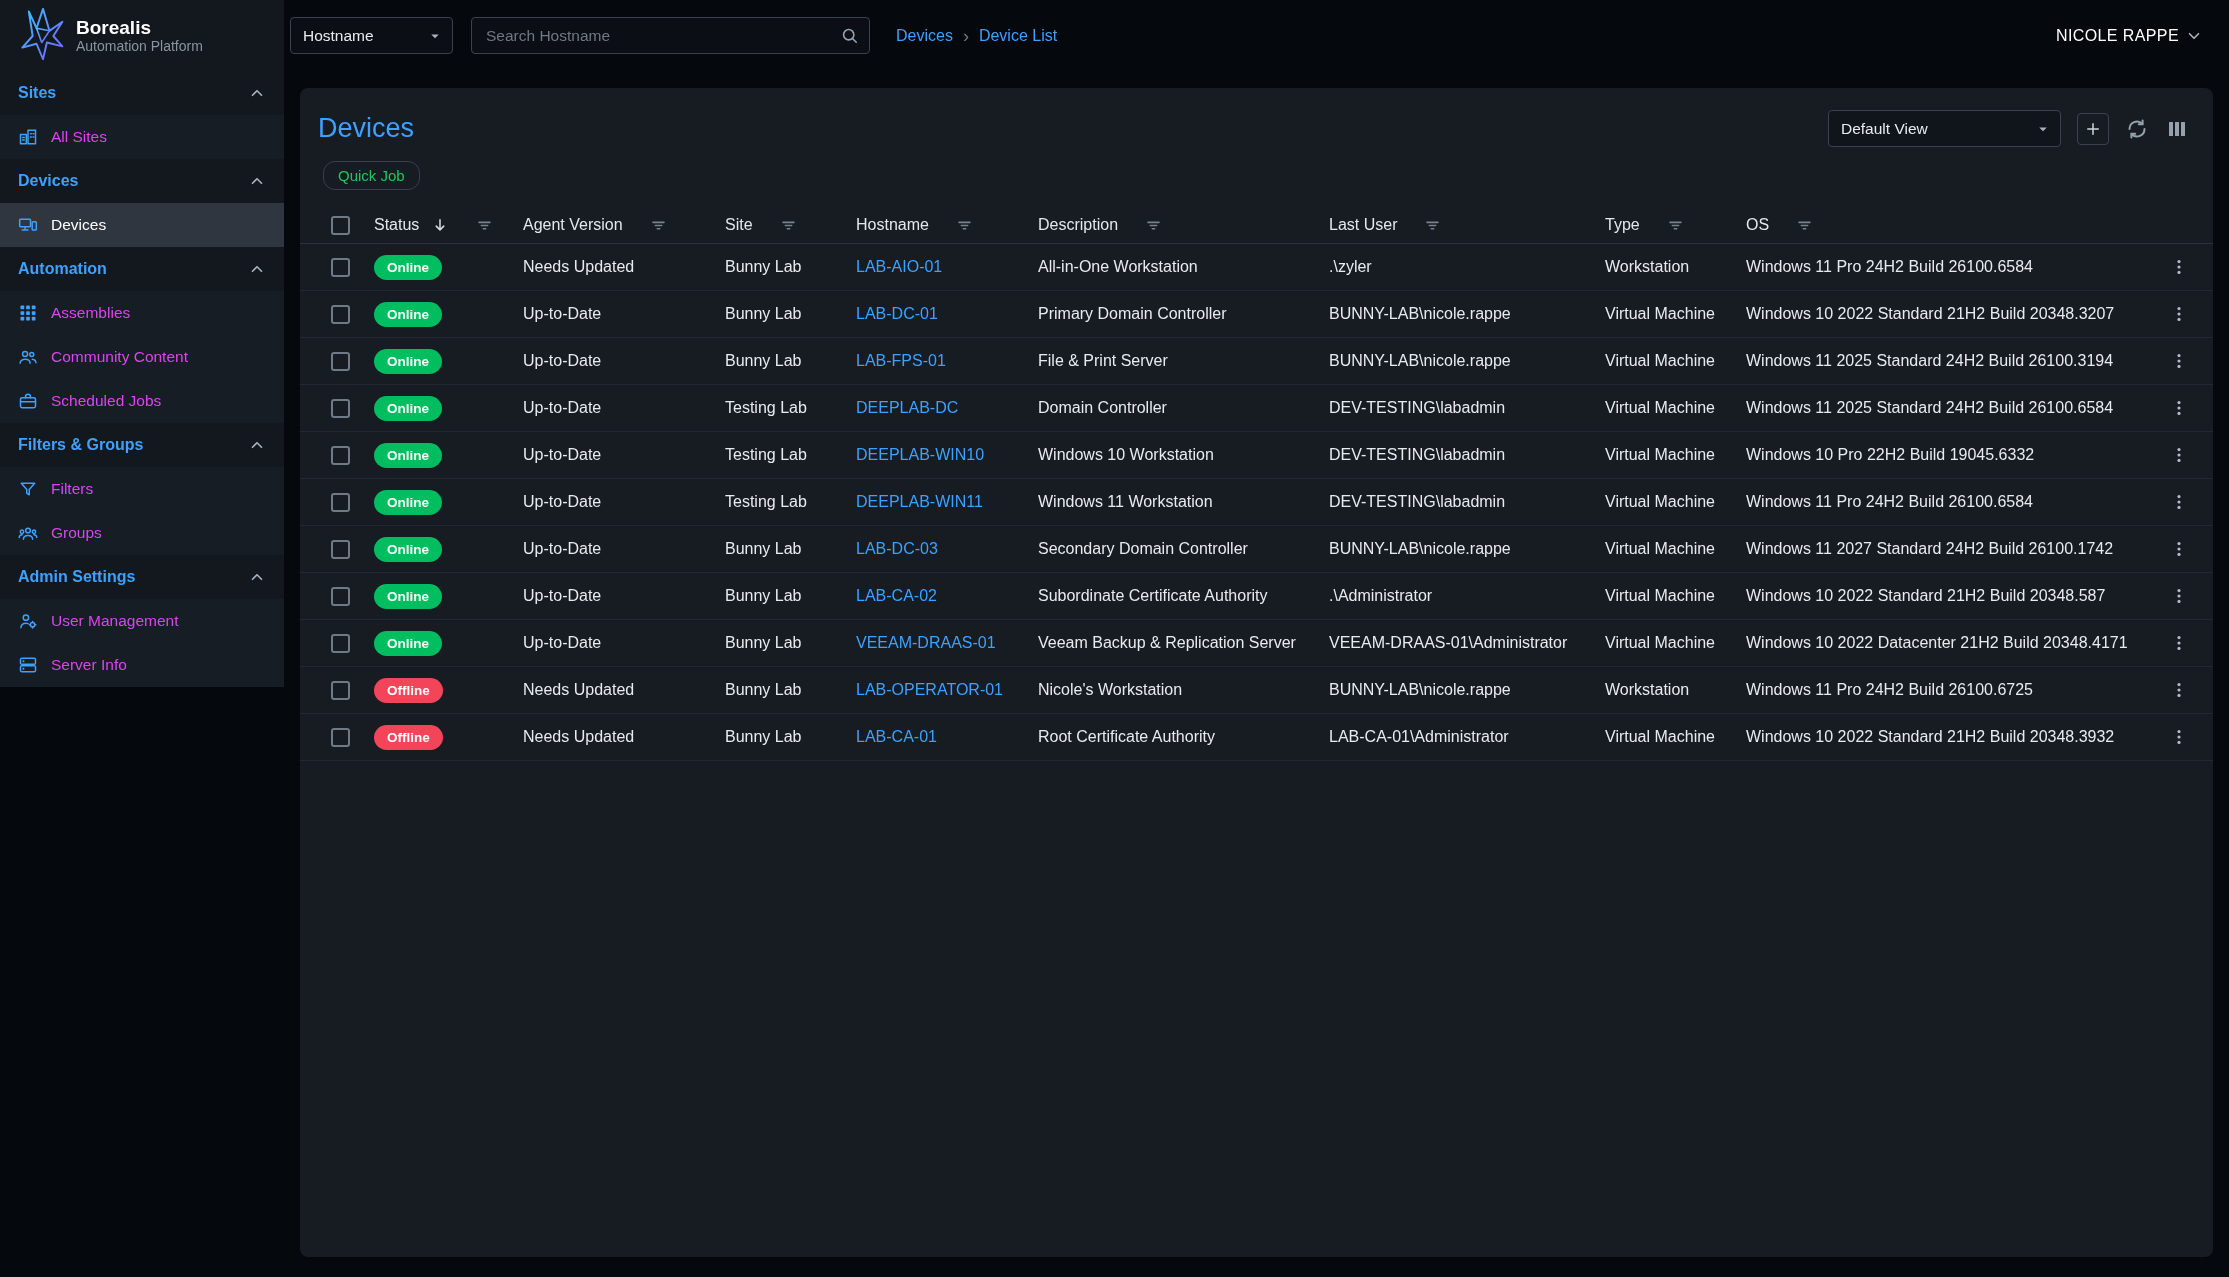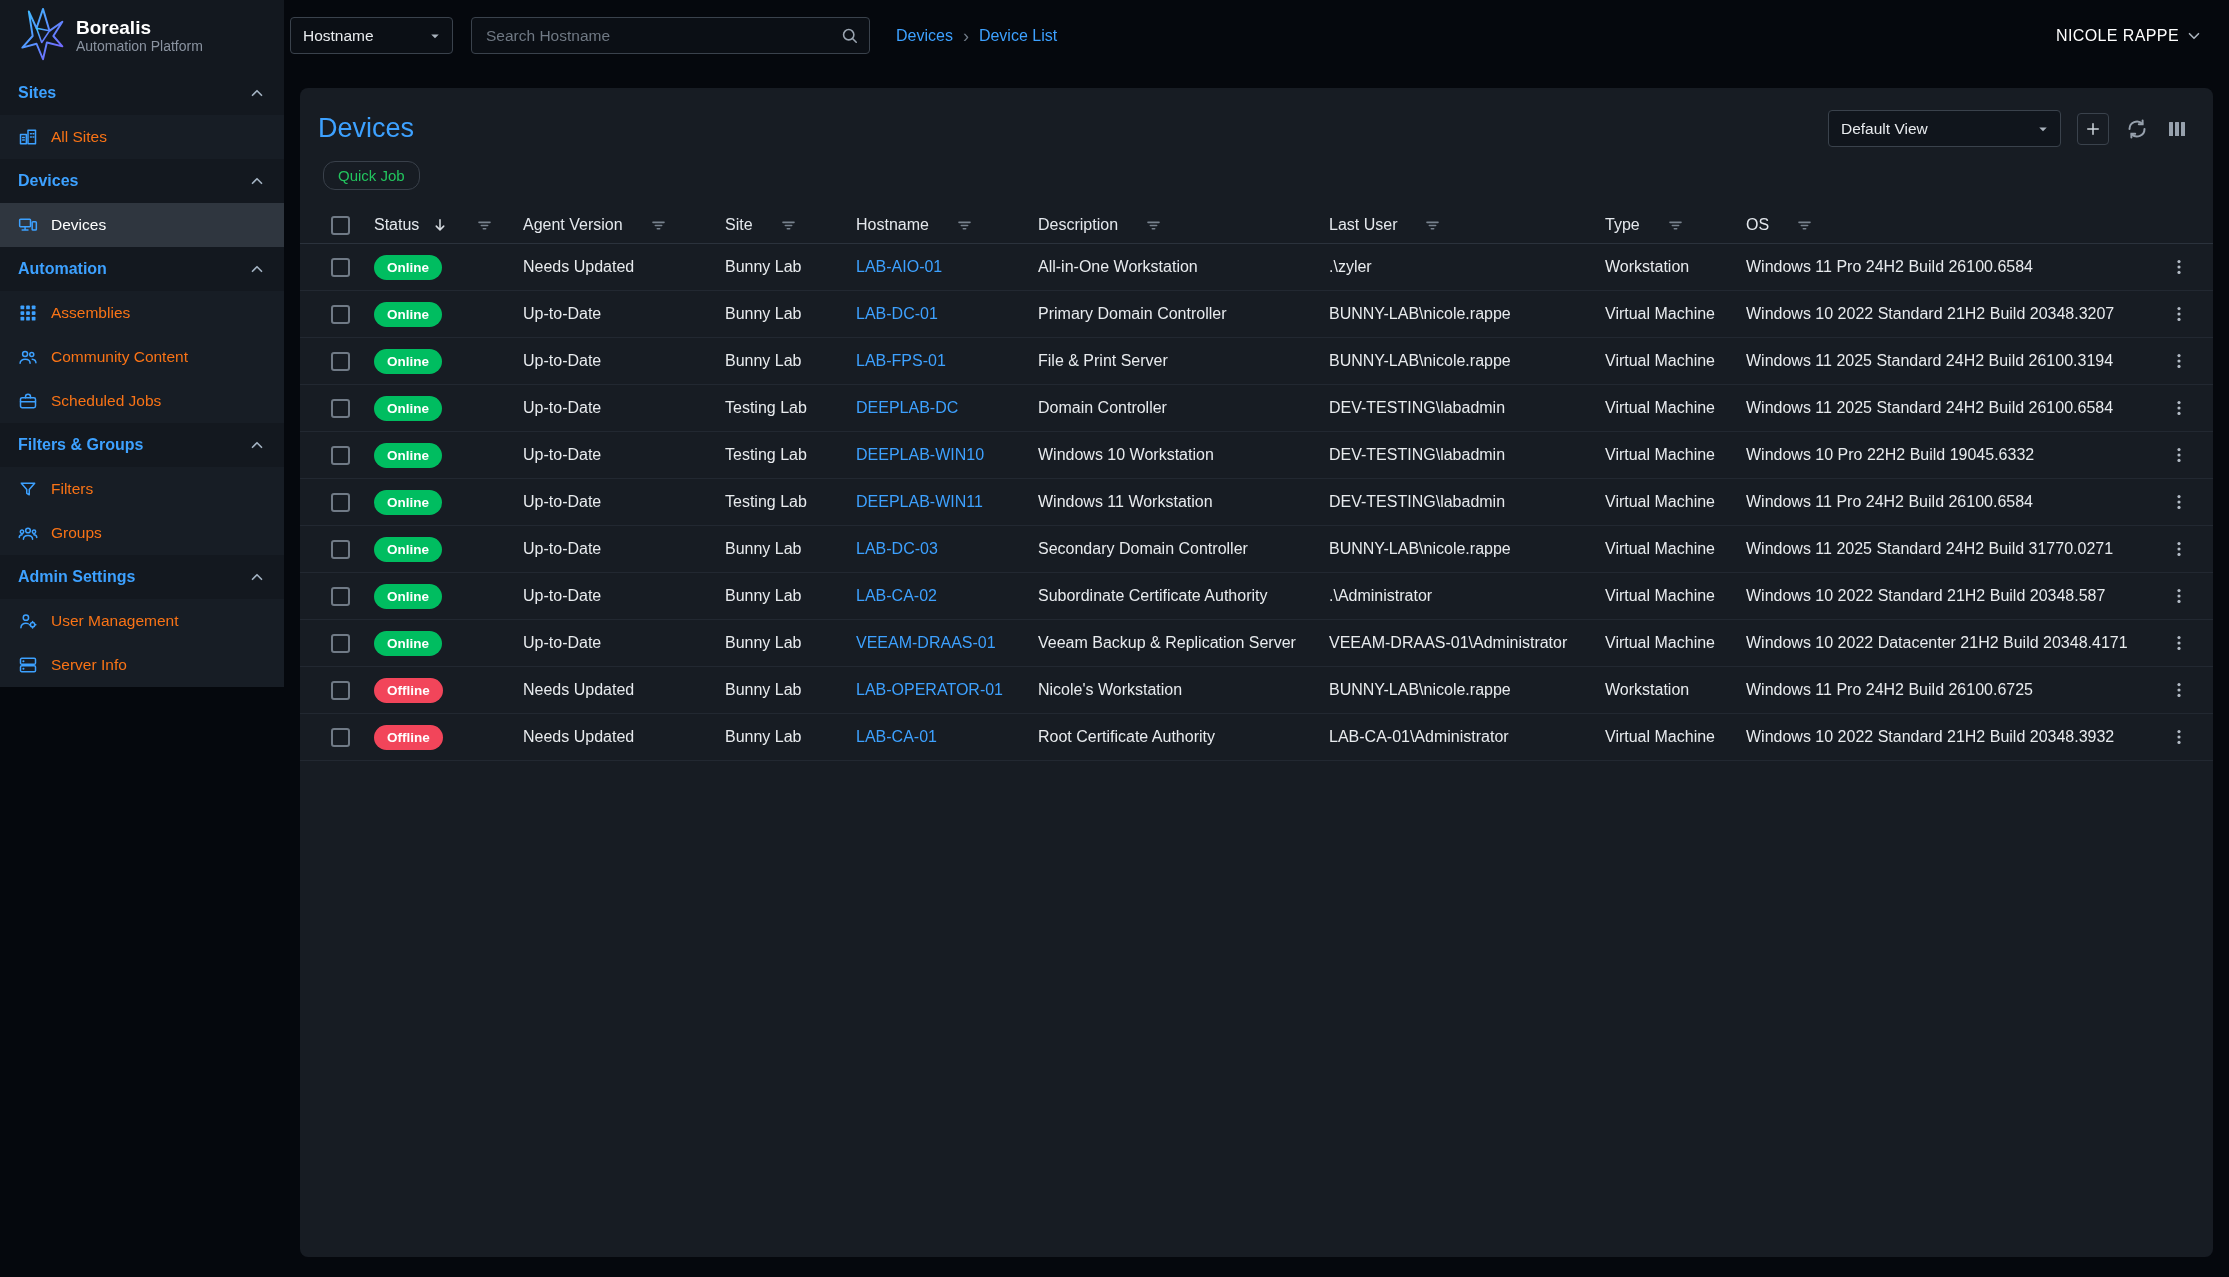--- a/index.html
+++ b/index.html
@@ -21,21 +21,21 @@
   .sidebar{width:284px;min-width:284px;background:#05080d;display:flex;flex-direction:column;}
   .sidebar-content{background:#13181f;}
   .logo-row{height:71px;display:flex;align-items:center;gap:2px;padding:0 12px;}
   .logo-ic{width:62px;height:62px;display:inline-flex;}
   .logo-ic svg{width:100%;height:100%;}
   .app-name{font-size:19px;font-weight:bold;color:#ffffff;line-height:1.15;}
   .app-sub{font-size:14px;color:#8a93a0;}
   .side-section{height:44px;display:flex;align-items:center;justify-content:space-between;
     padding:0 18px;color:var(--accent);font-weight:bold;font-size:16px;cursor:pointer;background:#13181f;}
   .side-item{height:44px;display:flex;align-items:center;gap:13px;padding:0 18px;
-    font-size:15.5px;color:#f97316;background:#171d25;cursor:pointer;}
+    font-size:15.5px;color:#d946ef;background:#171d25;cursor:pointer;}
   .side-item.active{background:#2f363f;color:#ffffff;}
   .icon{display:inline-flex;width:20px;height:20px;flex:none;}
   .icon svg{width:100%;height:100%;display:block;}
   .item-ic{color:var(--accent);}
   .chev{color:#a3b2c2;width:18px;height:18px;}
 
   
   .right-col{flex:1;display:flex;flex-direction:column;min-width:0;}
   .topbar{height:71px;display:flex;align-items:center;padding:0 26px 0 6px;gap:18px;flex:none;}
   .select{height:37px;display:flex;align-items:center;justify-content:space-between;gap:10px;
@@ -665,21 +665,21 @@
                 <div class="cell c-description">
                   <span>Secondary Domain Controller</span>
                 </div>
                 <div class="cell c-last_user">
                   <span>BUNNY-LAB\nicole.rappe</span>
                 </div>
                 <div class="cell c-type">
                   <span>Virtual Machine</span>
                 </div>
                 <div class="cell c-os">
-                  <span>Windows 11 2025 Standard 24H2 Build 31770.0271</span>
+                  <span>Windows 11 2027 Standard 24H2 Build 26100.1742</span>
                 </div>
                 <div class="cell c-menu">
                   <span class="icon kebab">
                     <svg viewBox="0 0 24 24" fill="currentColor">
                       <circle cx="12" cy="5.5" r="1.9"></circle>
                       <circle cx="12" cy="12" r="1.9"></circle>
                       <circle cx="12" cy="18.5" r="1.9"></circle>
                     </svg>
                   </span>
                 </div>

